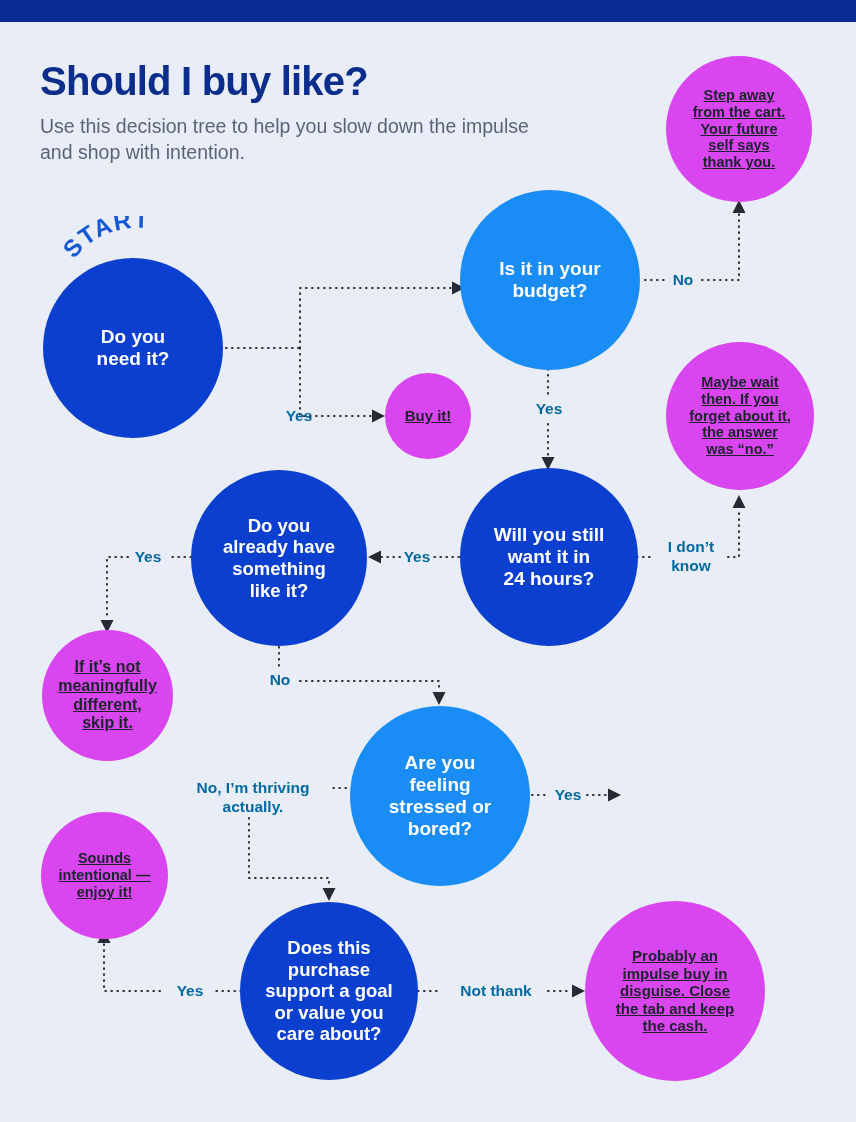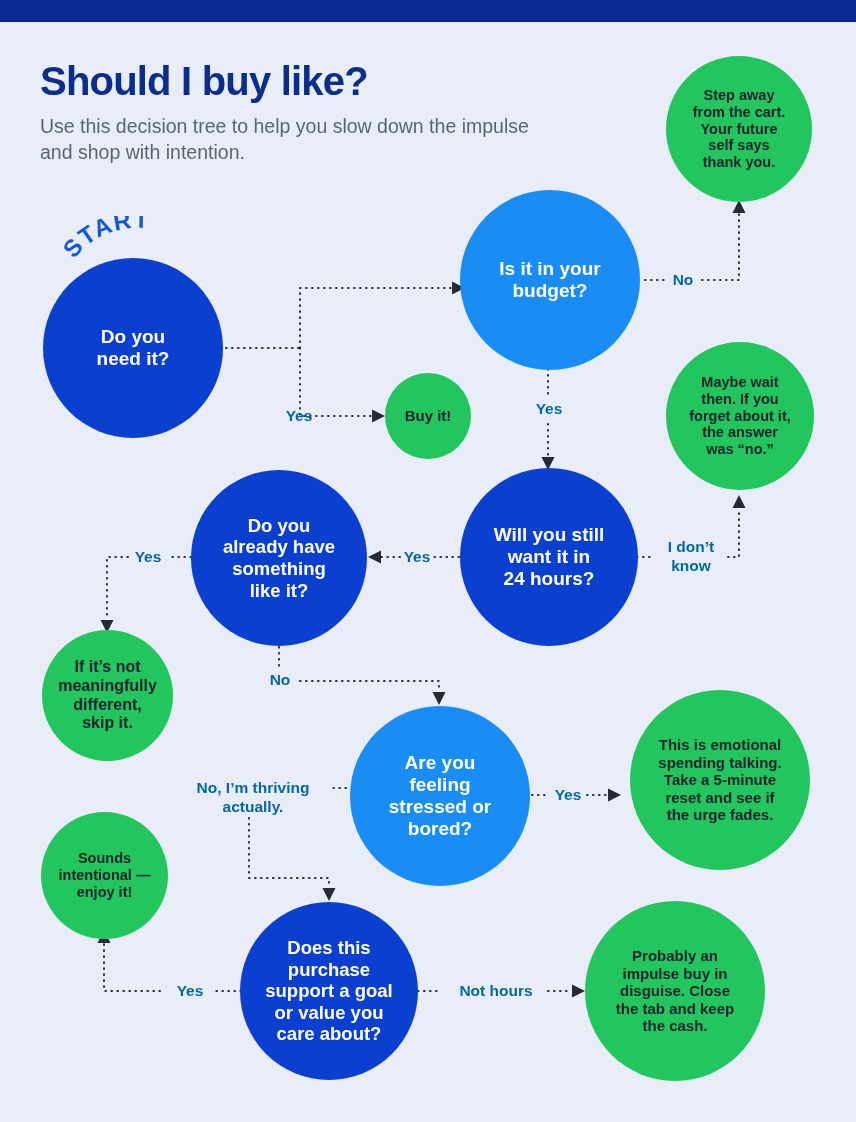--- a/index.html
+++ b/index.html
@@ -74,23 +74,24 @@
     text-align: center;
     box-sizing: border-box;
   }
   .node .nodetext {
     padding: 0 8px;
     line-height: 1.17;
   }
   .node.dark  { background: #0b3fd0; color: #ffffff; font-weight: bold; }
   .node.light { background: #1a8cf5; color: #ffffff; font-weight: bold; }
   .node.white {
-    background: #22c55e;
+    background: #d946ef;
     color: #1d222c;
     font-weight: bold;
+    text-decoration: underline;
   }
 
   
   .elabel {
     position: absolute;
     font-size: 15.5px;
     font-weight: bold;
     color: #0369a1;
     line-height: 1.2;
     text-align: center;
@@ -213,23 +214,20 @@
   </div>
 
   <div class="node white" style="left:42px; top:630px; width:131px; height:131px; font-size:16px;">
     <div class="nodetext">If it’s not<br>meaningfully<br>different,<br>skip it.</div>
   </div>
 
   <div class="node light" style="left:350px; top:706px; width:180px; height:180px; font-size:19px;">
     <div class="nodetext">Are you<br>feeling<br>stressed or<br>bored?</div>
   </div>
 
-  <div class="node white" style="left:630px; top:690px; width:180px; height:180px; font-size:15px;">
-    <div class="nodetext">This is emotional<br>spending talking.<br>Take a 5-minute<br>reset and see if<br>the urge fades.</div>
-  </div>
 
   <div class="node dark" style="left:240px; top:902px; width:178px; height:178px; font-size:18.5px;">
     <div class="nodetext">Does this<br>purchase<br>support a goal<br>or value you<br>care about?</div>
   </div>
 
   <div class="node white" style="left:585px; top:901px; width:180px; height:180px; font-size:15px;">
     <div class="nodetext">Probably an<br>impulse buy in<br>disguise. Close<br>the tab and keep<br>the cash.</div>
   </div>
 
   <div class="node white" style="left:41px; top:812px; width:127px; height:127px; font-size:14.5px;">
@@ -250,15 +248,15 @@
   <div class="elabel" style="left:126px; top:548px; width:44px;">Yes</div>
 
   <div class="elabel" style="left:258px; top:671px; width:44px;">No</div>
 
   <div class="elabel" style="left:546px; top:786px; width:44px;">Yes</div>
 
   <div class="elabel" style="left:176px; top:778px; width:154px; line-height:1.24;">No, I’m thriving<br>actually.</div>
 
   <div class="elabel" style="left:166px; top:982px; width:48px;">Yes</div>
 
-  <div class="elabel" style="left:444px; top:982px; width:104px;">Not hours</div>
+  <div class="elabel" style="left:444px; top:982px; width:104px;">Not thank</div>
 
 </div>
 
 </body></html>

